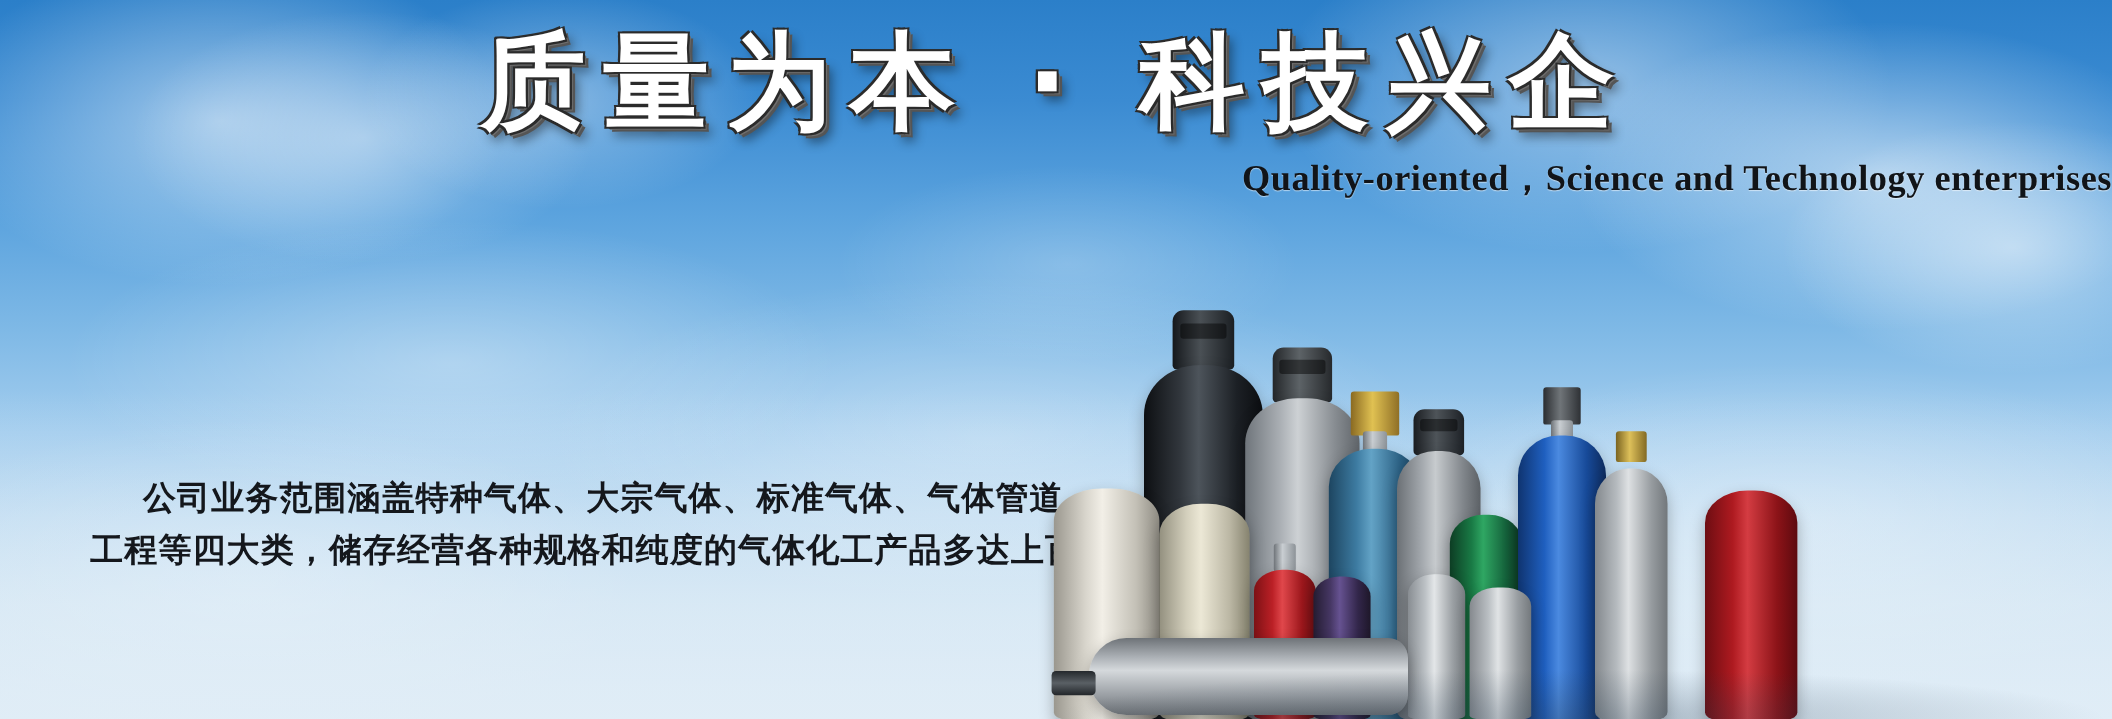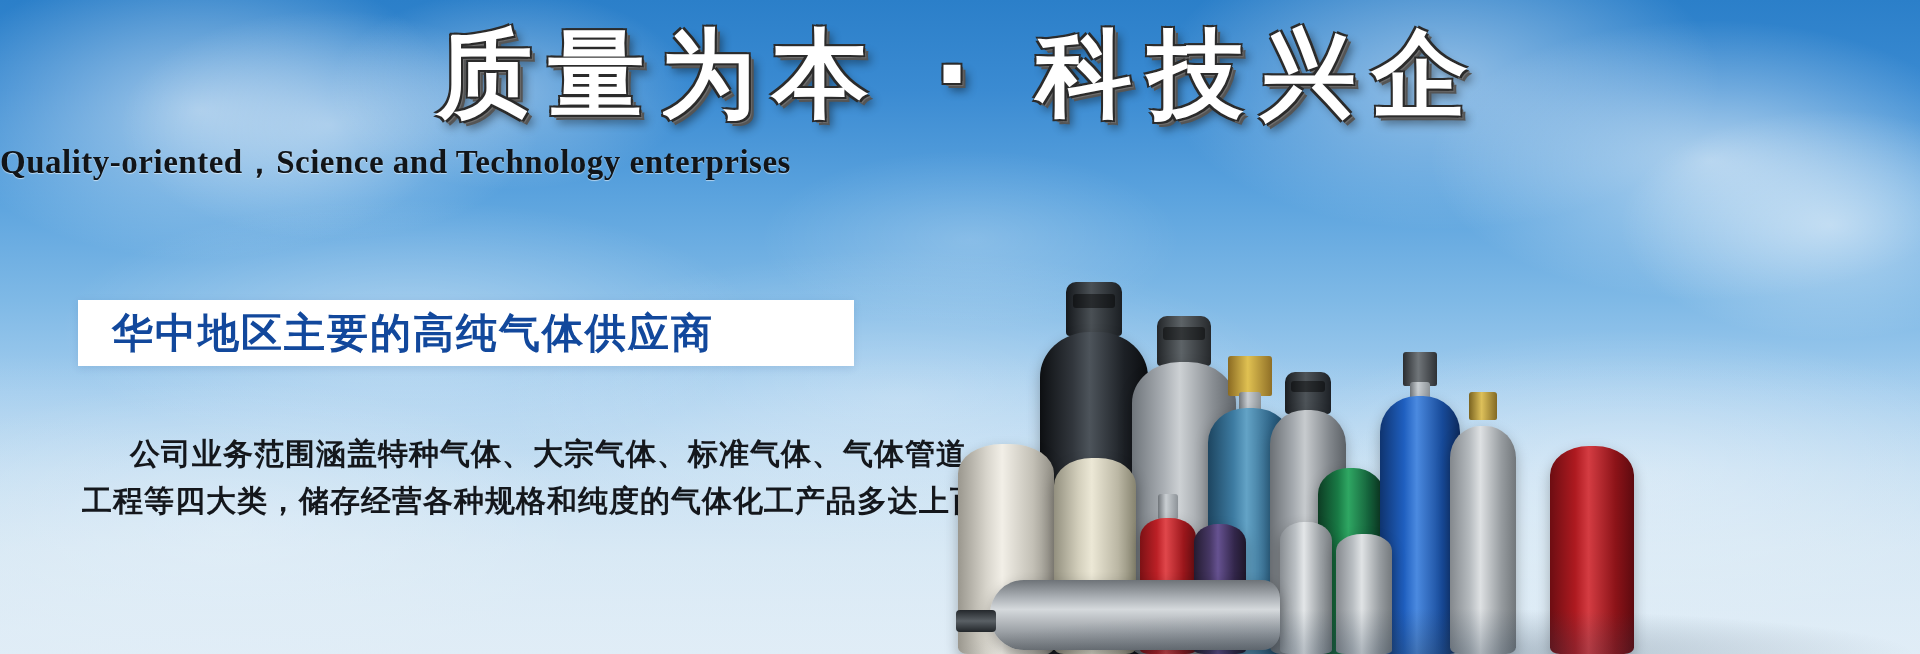--- a/index.html
+++ b/index.html
@@ -70,21 +70,21 @@
        2px  2px 0 #2b2b2b,
        3px  3px 0 #6e6e6e,
        5px  5px 0 #555555,
        7px  8px 10px rgba(0,0,0,.45);
   }
 
   
   .subtitle {
     position:absolute;
     left:0; right:0; top:140px;
-    text-align:left;
+    text-align:right;
     font-family:"Liberation Serif", serif;
     font-size:33px;
     font-weight:700;
     color:#111418;
     letter-spacing:.5px;
     white-space:nowrap;
     text-shadow:0 1px 1px rgba(255,255,255,.55);
   }
 
   
@@ -186,23 +186,20 @@
     <div class="cloud c9"></div>
     <div class="cloud c10"></div>
     <div class="cloud c11"></div>
     <div class="haze"></div>
   </div>
 
   <div class="headline">质量为本 · 科技兴企</div>
 
   <div class="subtitle">Quality-oriented，Science and Technology enterprises</div>
 
-  <div class="white-bar">
-    <div class="white-bar-text">华中地区主要的高纯气体供应商</div>
-  </div>
 
   <div class="paragraph">
     <div class="line indent">公司业务范围涵盖特种气体、大宗气体、标准气体、气体管道</div>
     <div class="line">工程等四大类，储存经营各种规格和纯度的气体化工产品多达上百</div>
   </div>
 
   <div class="cylinders">
 
     <div class="cyl" style="left:90px; width:108px; height:330px;">
       <div class="cap" style="width:56px; height:54px; bottom:318px; background:linear-gradient(to right,#15181c,#4a5055 45%,#1b1f23);"></div>

